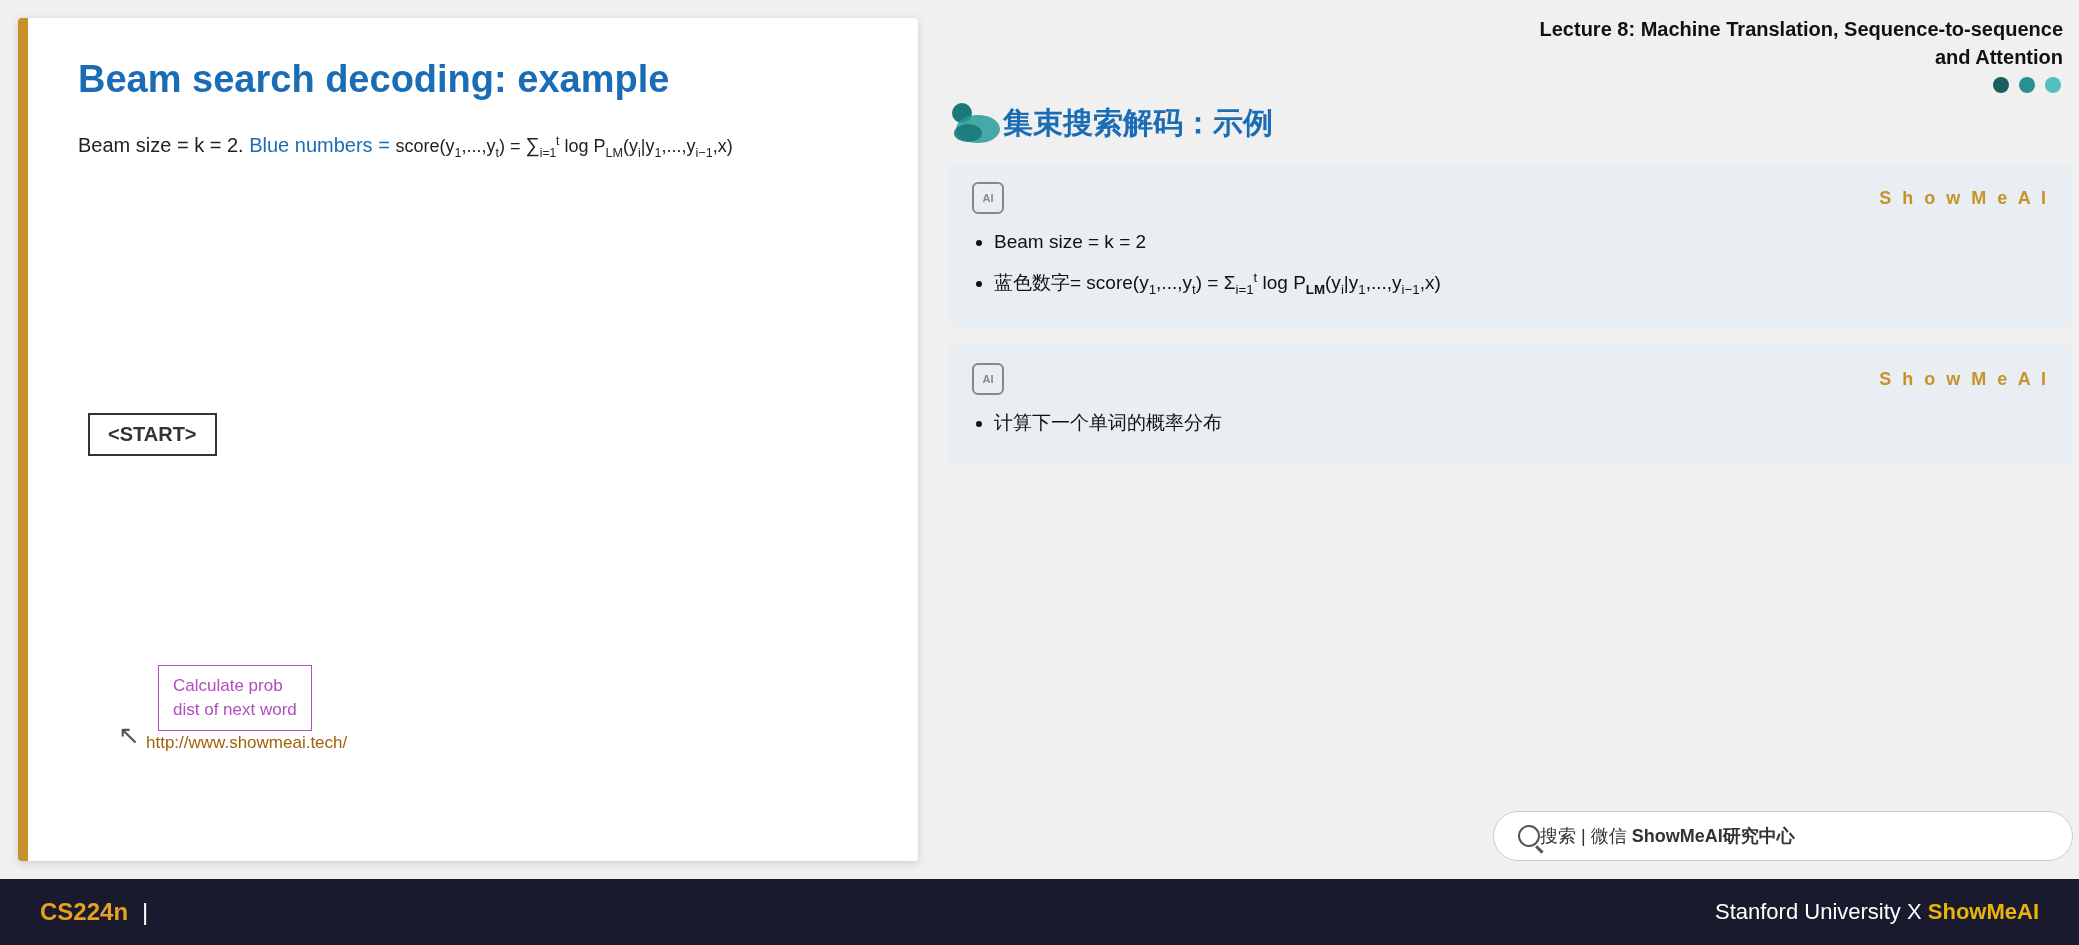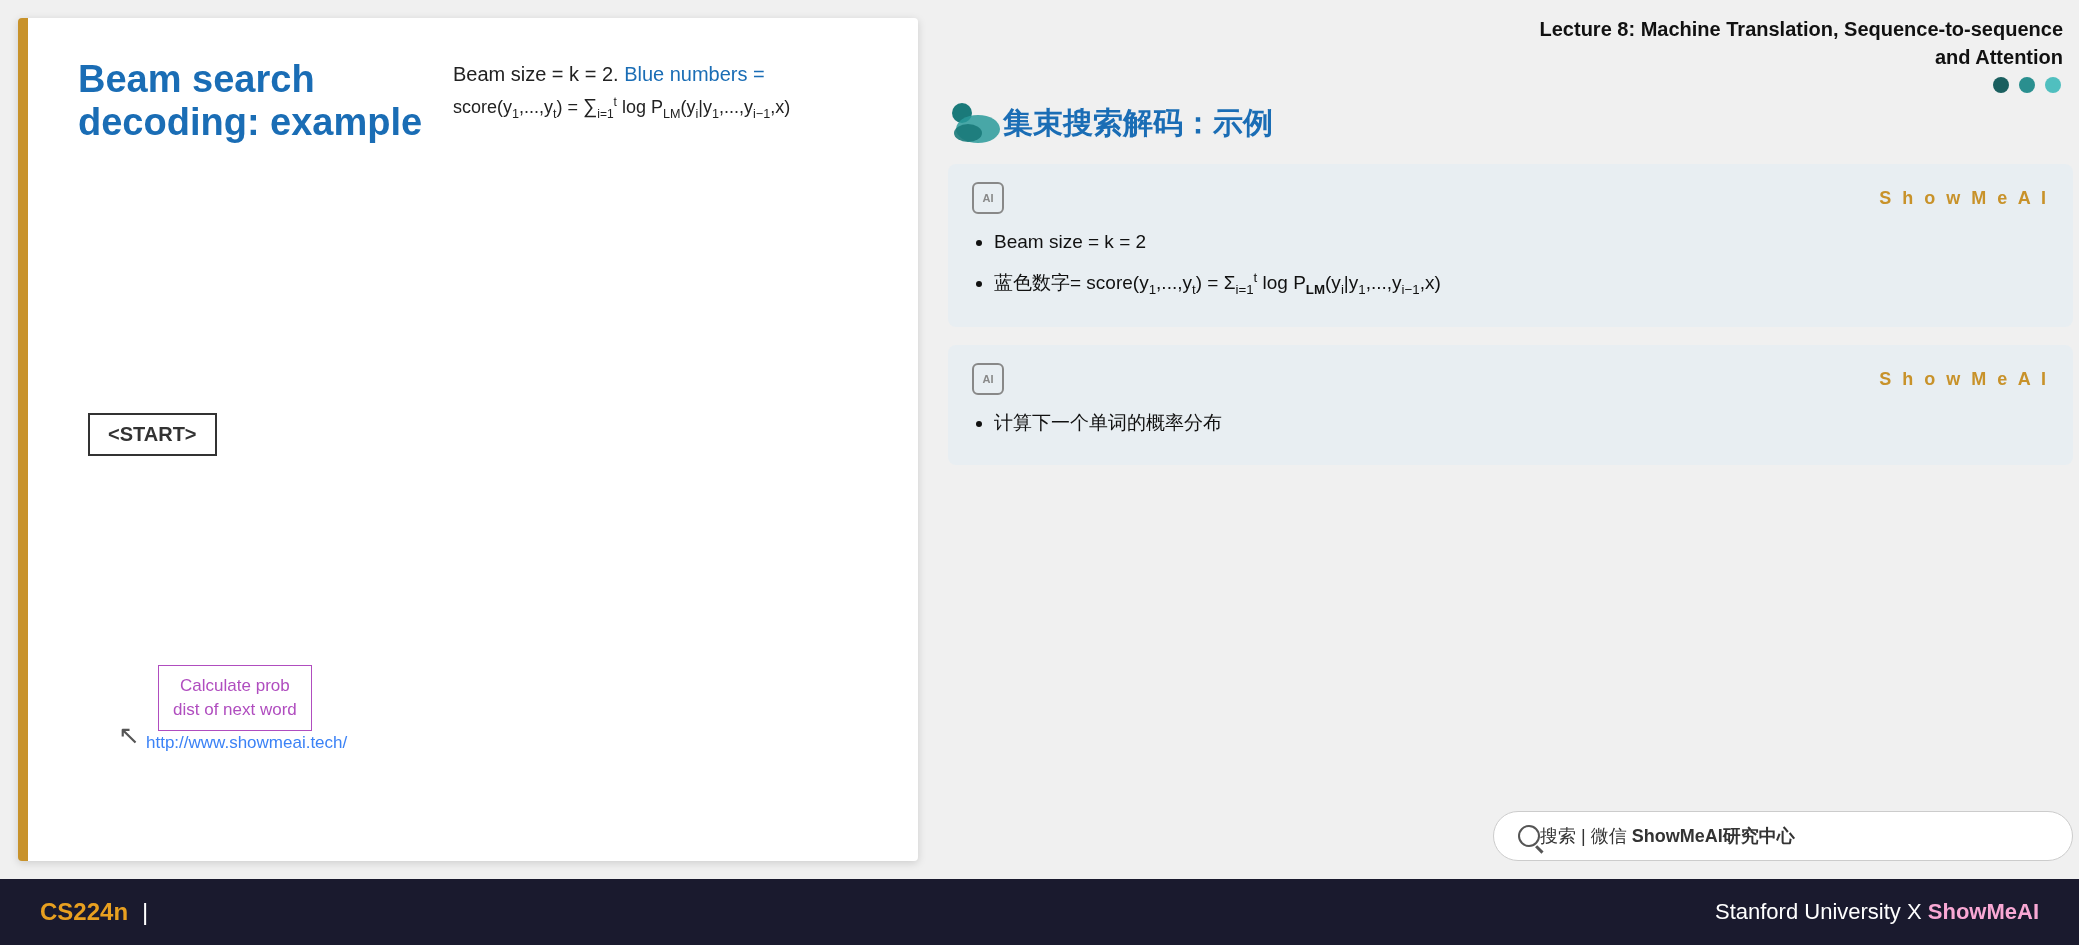--- a/index.html
+++ b/index.html
@@ -23,21 +23,21 @@
     .slide-panel {
       width: 900px;
       background: white;
       margin: 18px 0 18px 18px;
       border-radius: 4px;
       box-shadow: 0 2px 8px rgba(0,0,0,0.15);
       position: relative;
       border-left: 10px solid #c8922a;
       padding: 40px 50px 40px 50px;
       display: flex;
-      flex-direction: row;
+      flex-direction: column;
     }
 
     .slide-title {
       color: #1a6db5;
       font-size: 38px;
       font-weight: bold;
       margin-bottom: 28px;
     }
 
     .slide-body {
@@ -65,38 +65,38 @@
 
     .tooltip-box {
       position: absolute;
       bottom: 130px;
       left: 130px;
       border: 1.5px solid #b04dbf;
       padding: 8px 14px;
       background: white;
       color: #b04dbf;
       font-size: 17px;
-      text-align: center;
+      text-align: left;
       line-height: 1.4;
     }
 
     .cursor-icon {
       position: absolute;
       bottom: 110px;
       left: 90px;
       font-size: 26px;
       color: #555;
     }
 
     .slide-url {
       position: absolute;
       bottom: 108px;
       left: 118px;
       font-size: 17px;
-      color: #3b82f6;
+      color: #a16207;
     }
 
     
     .right-panel {
       flex: 1;
       display: flex;
       flex-direction: column;
       padding: 10px 6px 10px 30px;
     }
 
@@ -265,21 +265,21 @@
       margin: 0 14px;
       font-size: 24px;
     }
 
     .footer-right {
       font-size: 22px;
       color: white;
     }
 
     .footer-right .showmeai-orange {
-      color: #f9a8d4;
+      color: #eab308;
       font-weight: bold;
     }
 
     sub, sup {
       font-size: 0.7em;
     }
   </style>
 </head>
 <body>
 

